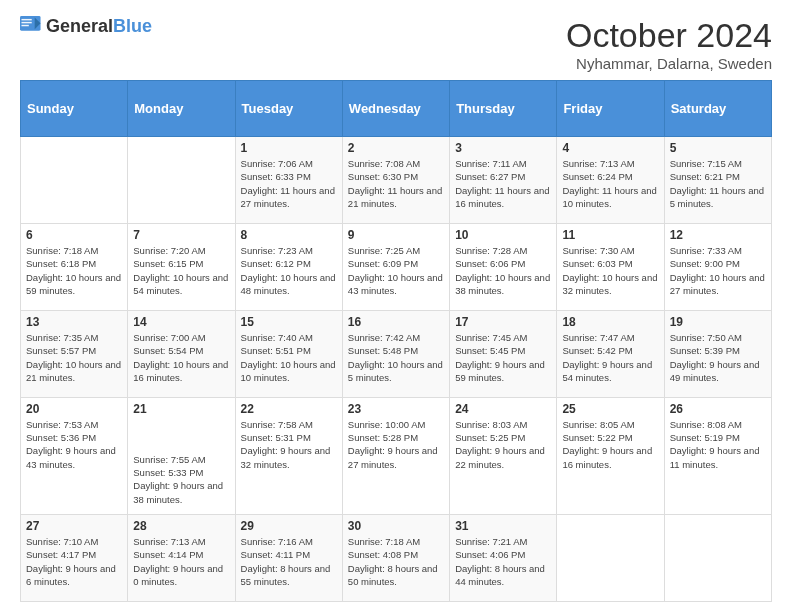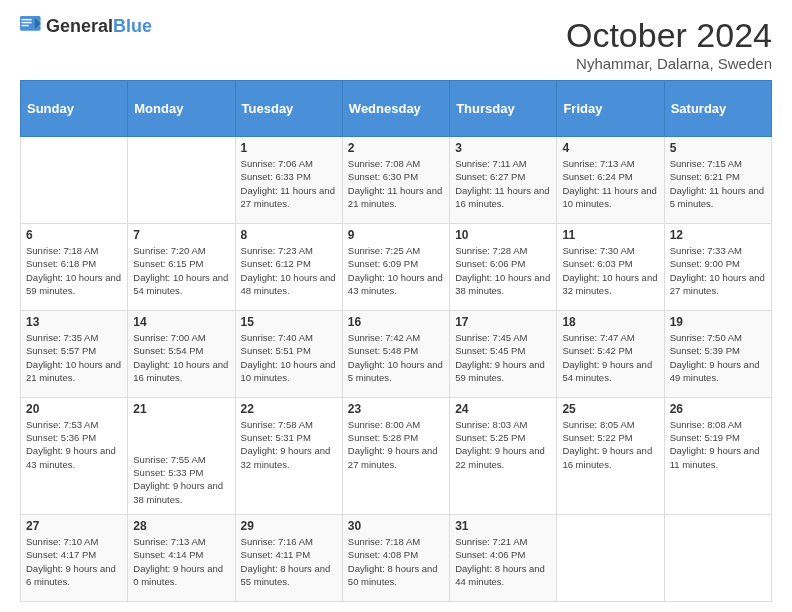--- a/index.html
+++ b/index.html
@@ -272,21 +272,21 @@
 Daylight: 9 hours and 38 minutes.</div>
           </td>
           <td>
             <div class="day-number">22</div>
             <div class="day-info" style="white-space: pre-line;">Sunrise: 7:58 AM
 Sunset: 5:31 PM
 Daylight: 9 hours and 32 minutes.</div>
           </td>
           <td>
             <div class="day-number">23</div>
-            <div class="day-info" style="white-space: pre-line;">Sunrise: 8:00 AM
+            <div class="day-info" style="white-space: pre-line;">Sunrise: 10:00 AM
 Sunset: 5:28 PM
 Daylight: 9 hours and 27 minutes.</div>
           </td>
           <td>
             <div class="day-number">24</div>
             <div class="day-info" style="white-space: pre-line;">Sunrise: 8:03 AM
 Sunset: 5:25 PM
 Daylight: 9 hours and 22 minutes.</div>
           </td>
           <td>

